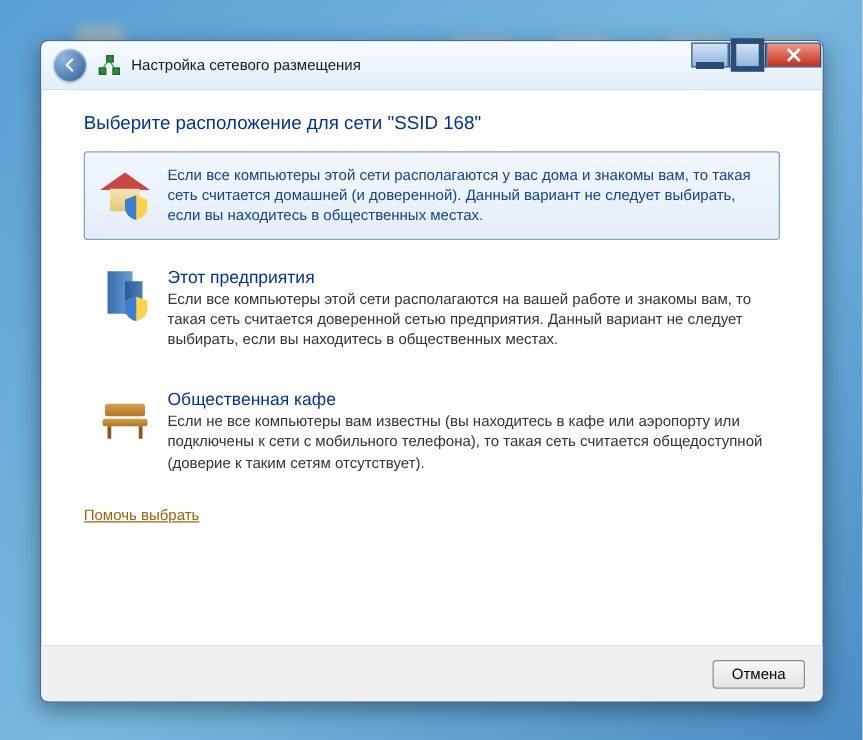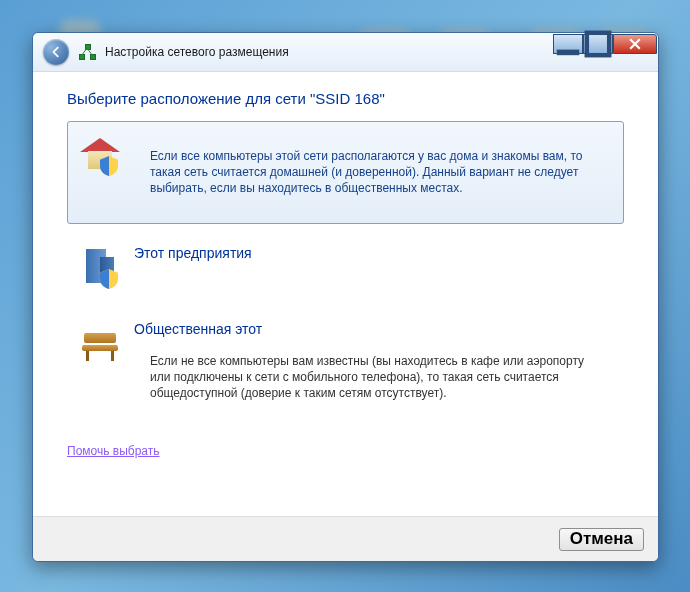--- a/index.html
+++ b/index.html
@@ -52,33 +52,33 @@
     display:flex;gap:12px;padding:10px 10px;border:1px solid transparent;border-radius:3px;
     margin-bottom:10px;
   }
   .option.selected{
     border:1px solid #7da2ce;background:linear-gradient(#f2f7fd,#e4eef8);
   }
   .option.selected .opt-title,.option.selected .opt-desc{color:#15428b;}
   .opt-icon{width:44px;height:44px;flex:none;}
   .opt-text{flex:1;}
   .opt-title{font-size:14px;color:#003399;margin:0 0 2px 0;}
-  .opt-desc{margin:16px;line-height:1.35;color:#333;}
+  .opt-desc{margin:0;line-height:1.35;color:#333;}
   .checkbox-row{display:flex;gap:8px;align-items:flex-start;margin-top:4px;}
   .checkbox-row input{margin-top:2px;}
-  .help-link{color:#8b5cf6;text-decoration:underline;cursor:pointer;margin-top:6px;display:inline-block;}
+  .help-link{color:#a16207;text-decoration:underline;cursor:pointer;margin-top:6px;display:inline-block;}
   .footer{
     height:44px;border-top:1px solid #dfdfdf;background:#f0f0f0;
     display:flex;align-items:center;justify-content:flex-end;padding:0 14px;
     border-radius:0 0 6px 6px;
   }
   .cancel-btn{
     min-width:74px;height:23px;padding:0 10px;
     background:linear-gradient(#f7f7f7,#e3e3e3);border:1px solid #8e8f8f;border-radius:3px;
-    font-family:inherit;font-size:17px;cursor:pointer;font-weight:bold;
+    font-family:inherit;font-size:12px;cursor:pointer;
   }
   
   .ico-home{position:relative;}
   .ico-home .roof{position:absolute;left:2px;top:6px;width:0;height:0;border-left:20px solid transparent;border-right:20px solid transparent;border-bottom:14px solid #c44;}
   .ico-home .wall{position:absolute;left:10px;top:19px;width:24px;height:18px;background:linear-gradient(#f5e6b8,#e0c878);}
   .ico-home .shield{position:absolute;left:22px;top:24px;width:18px;height:20px;}
   .shield svg{width:100%;height:100%;}
   .ico-work{position:relative;}
   .ico-work .bld{position:absolute;left:8px;top:4px;width:20px;height:34px;background:linear-gradient(90deg,#3a6fb0,#6a9bd4);}
   .ico-work .bld2{position:absolute;left:22px;top:12px;width:14px;height:26px;background:linear-gradient(90deg,#2a5a96,#4a7fb8);}
@@ -160,32 +160,33 @@
           <div class="bld2"></div>
         <div class="shield">
           <svg viewBox="0 0 20 22">
               <path d="M10 0 L20 4 V11 C20 17 15 21 10 22 C5 21 0 17 0 11 V4 Z" fill="#ffd24a"></path>
               <path d="M10 0 V22 C5 21 0 17 0 11 V4 Z" fill="#3a7fd4"></path>
             </svg>
         </div>
       </div>
       <div class="opt-text">
         <p class="opt-title">Этот предприятия</p>
+        <p class="opt-desc">Если все компьютеры этой сети располагаются на вашей работе и знакомы вам, то такая сеть считается доверенной сетью предприятия. Данный вариант не следует выбирать, если вы находитесь в общественных местах.</p>
       </div>
     </div>
 
     <div class="option">
       <div class="opt-icon ico-pub">
         <div class="bench-back"></div>
           <div class="bench-seat"></div>
         <div class="leg l1"></div>
           <div class="leg l2"></div>
       </div>
       <div class="opt-text">
-        <p class="opt-title">Общественная этот</p>
+        <p class="opt-title">Общественная кафе</p>
         <p class="opt-desc">Если не все компьютеры вам известны (вы находитесь в кафе или аэропорту или подключены к сети с мобильного телефона), то такая сеть считается общедоступной (доверие к таким сетям отсутствует).</p>
       </div>
     </div>
 
 
     <a class="help-link">Помочь выбрать</a>
   </div>
 
   <div class="footer">
     <button class="cancel-btn">Отмена</button>

